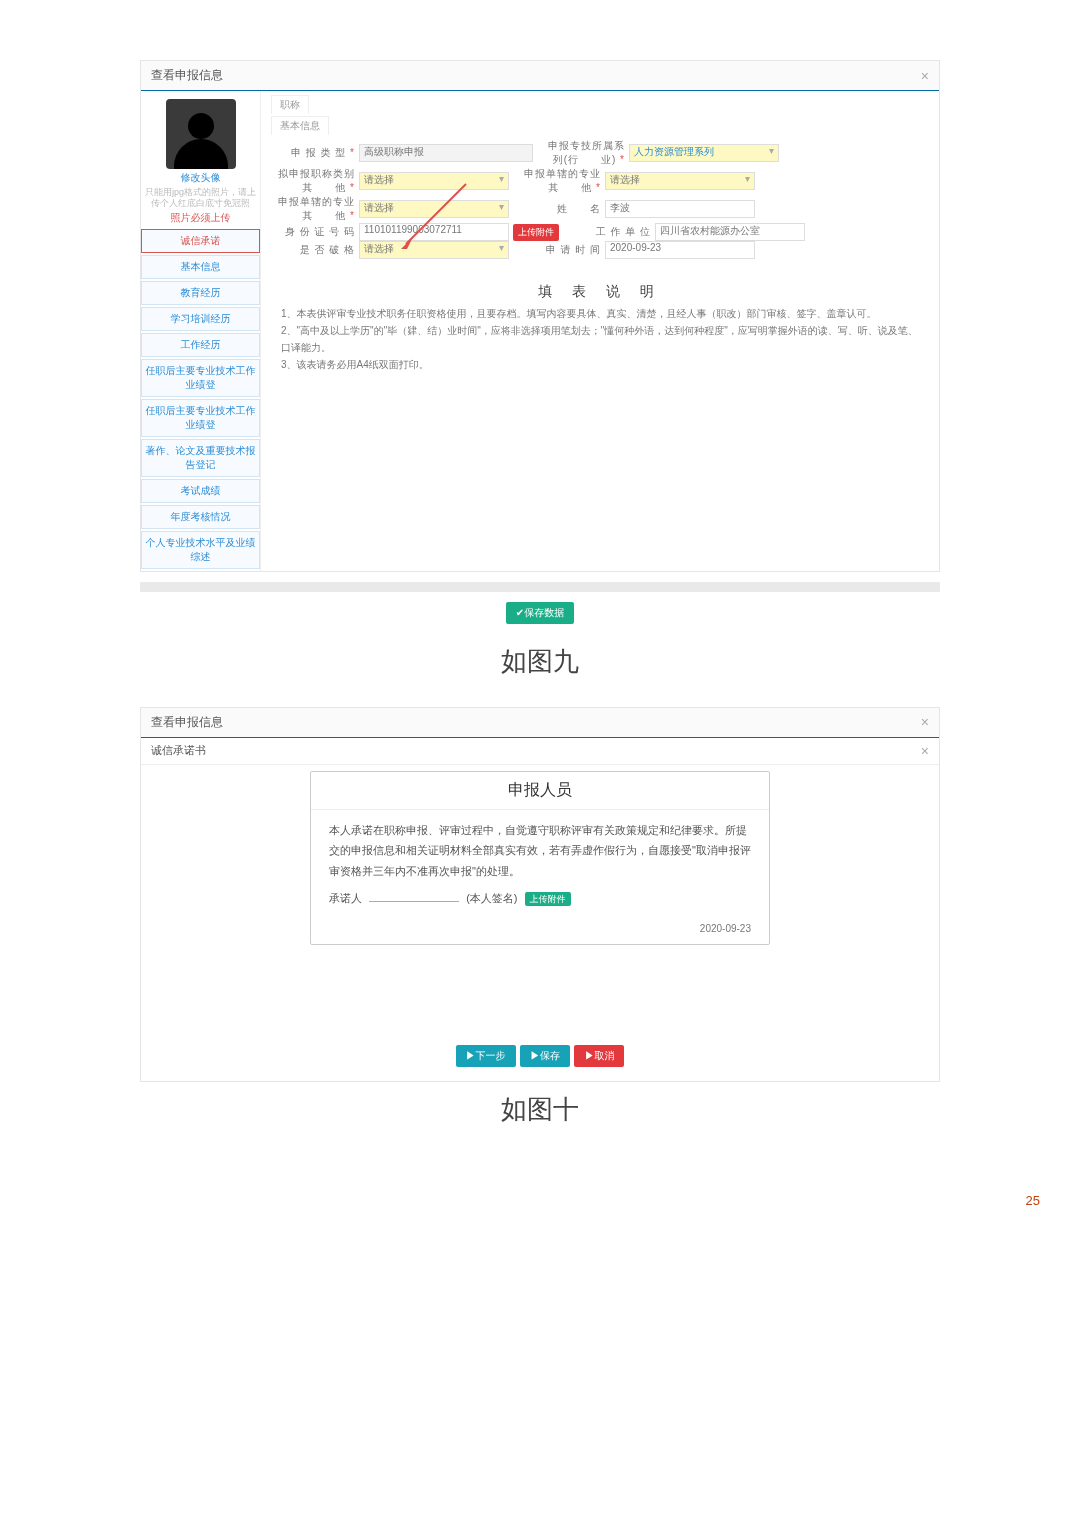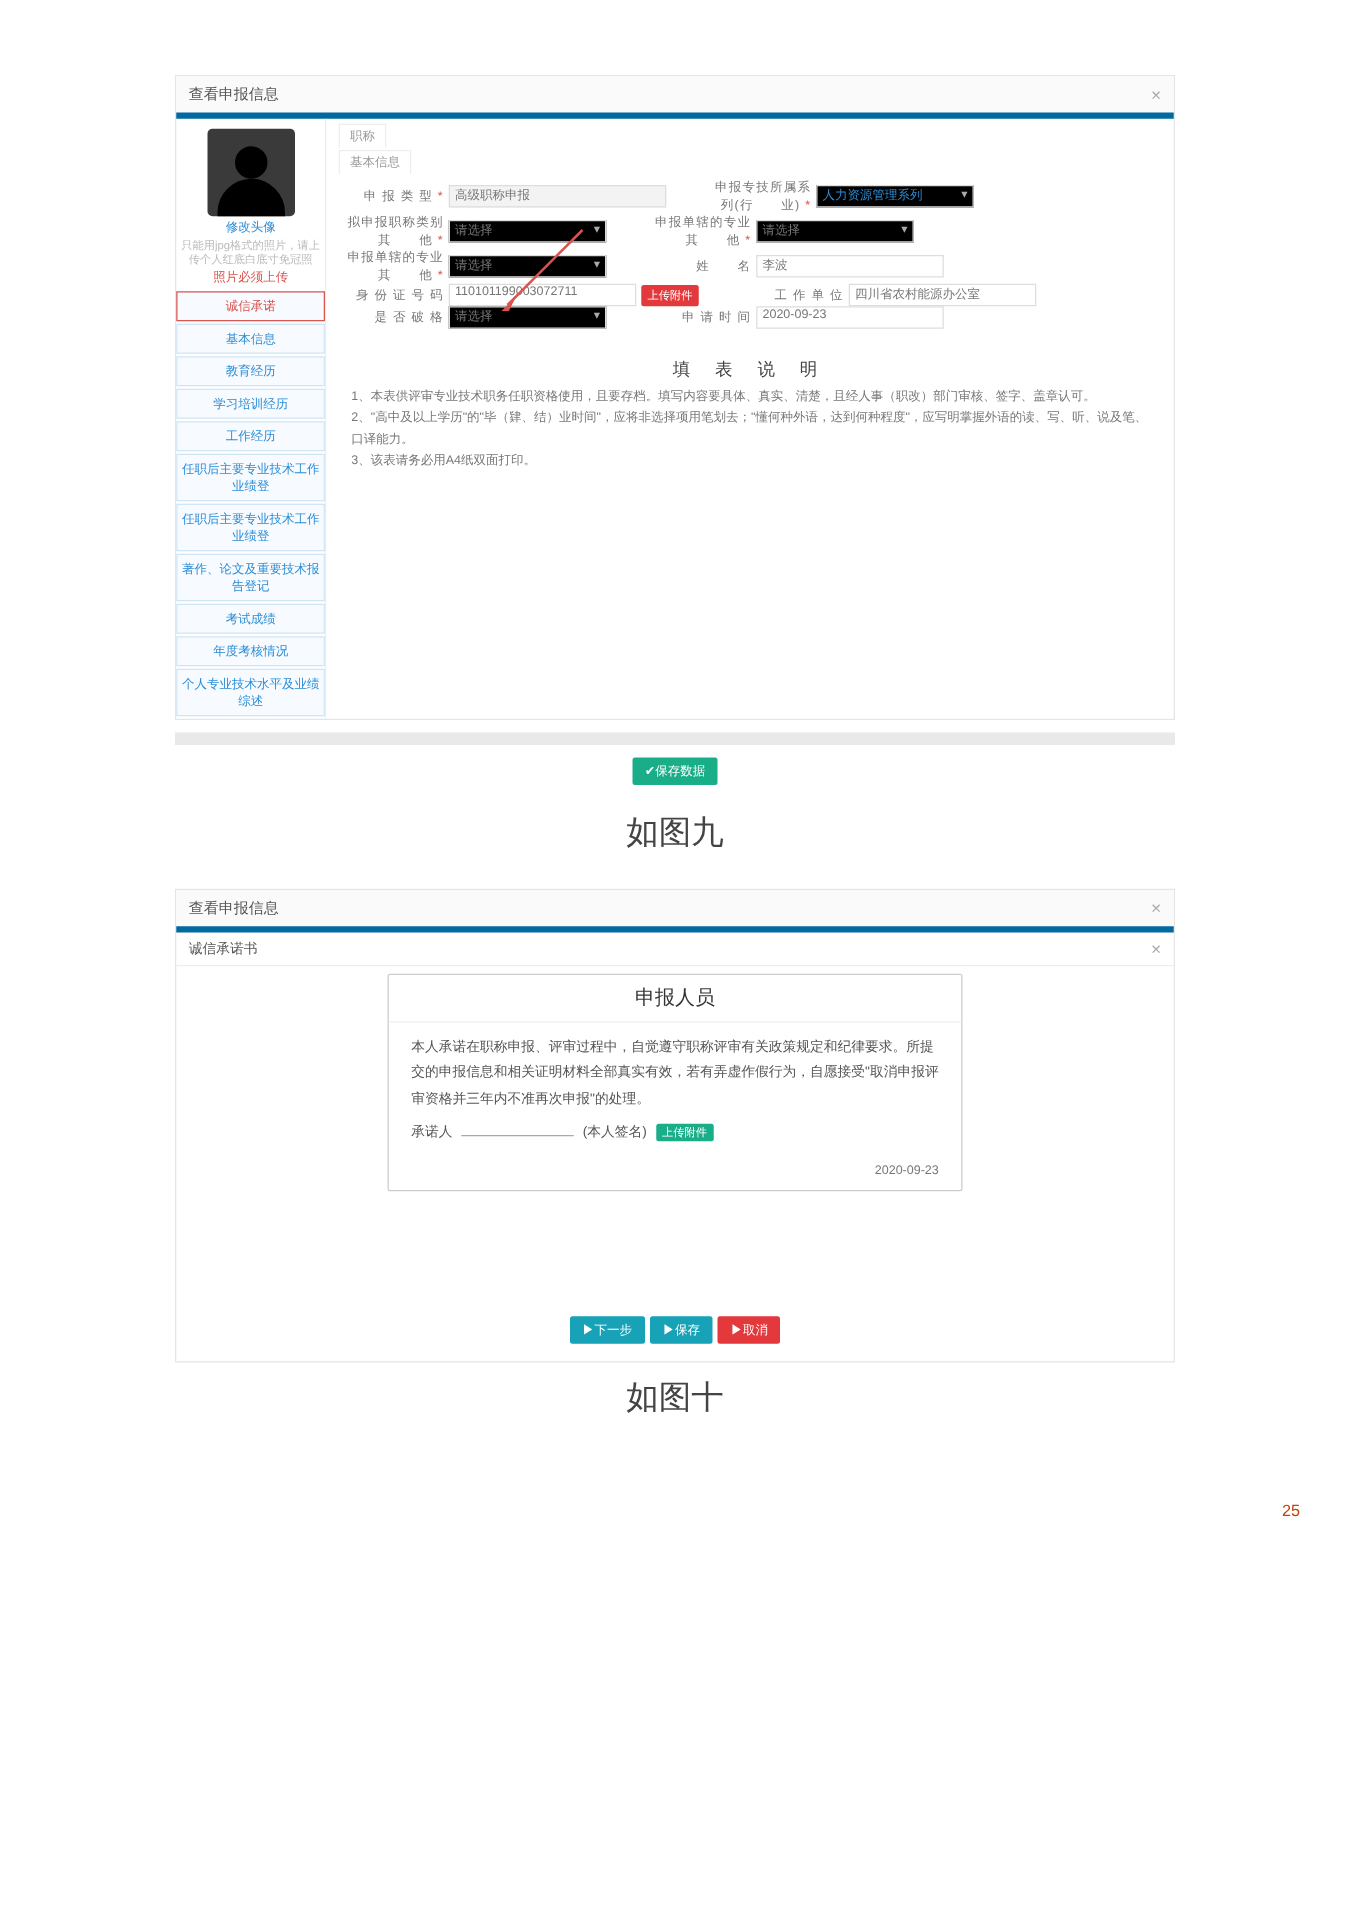--- a/index.html
+++ b/index.html
@@ -1,41 +1,41 @@
 <!DOCTYPE html>
 <html><head>
 <meta charset="utf-8">
 <style>
   *{box-sizing:border-box;margin:0;padding:0;font-family:"Microsoft YaHei",sans-serif}
   body{background:#fff;width:1080px;margin:0 auto;color:#333}
   .page{padding:60px 140px 20px}
   .panel{border:1px solid #e5e5e5;background:#fff;position:relative;margin-bottom:10px}
-  .panel-hdr{padding:6px 10px;font-size:12px;color:#555;border-bottom:5px solid #0369a1;background:#fafafa;display:flex;justify-content:space-between;align-items:center}
+  .panel-hdr{padding:6px 10px;font-size:12px;color:#555;border-bottom:1px solid #0369a1;background:#fafafa;display:flex;justify-content:space-between;align-items:center}
   .close-x{color:#aaa;font-size:14px}
   .p1-body{display:flex;font-size:11px}
   .side{width:120px;border-right:1px solid #eee;text-align:center}
   .avatar{width:70px;height:70px;background:#3a3a3a;border-radius:4px;margin:8px auto 2px;position:relative}
   .avatar:before{content:"";position:absolute;left:50%;top:14px;width:26px;height:26px;background:#000;border-radius:50%;transform:translateX(-50%)}
   .avatar:after{content:"";position:absolute;left:50%;bottom:0;width:54px;height:30px;background:#000;border-radius:28px 28px 0 0;transform:translateX(-50%)}
   .side-cap{color:#2b8cd6;font-size:10px}
   .side-note{color:#bbb;font-size:9px;line-height:1.2;padding:2px 4px}
   .side-red{color:#d9534f;font-size:10px}
   .menu{margin-top:4px}
   .menu div{border:1px solid #d0e6f5;margin:2px 0;padding:4px 0;font-size:10px;color:#2b8cd6;background:#f7fbff}
   .menu .active{color:#d9534f;border-color:#d9534f}
   .main{flex:1;padding:4px 10px}
   .tabs span{display:inline-block;font-size:10px;color:#999;border:1px solid #eee;border-bottom:none;padding:2px 8px;margin-right:2px}
   .form{margin-top:4px}
   .lbl{width:88px;text-align:right;color:#777;font-size:10px;padding-right:4px;letter-spacing:1px}
   .lbl.req:after{content:" *";color:#d9534f}
   .inp,.sel{border:1px solid #ddd;height:18px;font-size:10px;padding:0 4px;background:#fff;color:#777}
-  .sel{width:126px;background:#000000}
+  .sel{width:150px;background:#fef9c3}
   .sel.caret{position:relative}
   .sel.caret:after{content:"▾";position:absolute;right:4px;color:#aaa}
-  .half{display:flex;gap:32px}
+  .half{display:flex;gap:8px}
   .col{display:flex;align-items:center}
   .badge{background:#e4393c;color:#fff;font-size:9px;padding:2px 5px;border-radius:2px;margin-left:4px}
   .explain-title{text-align:center;font-size:14px;letter-spacing:8px;color:#444;margin:24px 0 4px}
   .explain{font-size:10px;color:#777;line-height:1.7;padding:0 10px 8px}
   .arrow{position:absolute;left:260px;top:118px;width:70px;height:70px;pointer-events:none}
   .savebar{background:#e9e9e9;height:10px}
   .btn{display:inline-block;font-size:10px;padding:4px 10px;border-radius:2px;color:#fff}
   .btn-green{background:#1aae88}
   .btn-teal{background:#17a2b8}
   .btn-red{background:#e4393c}

